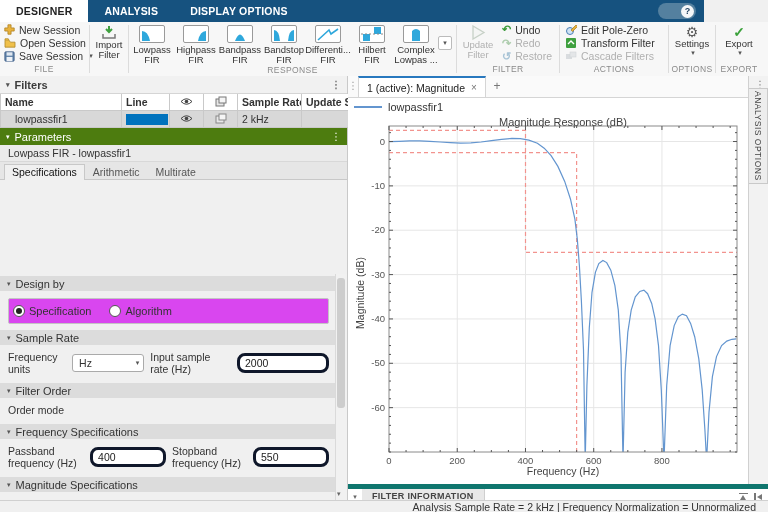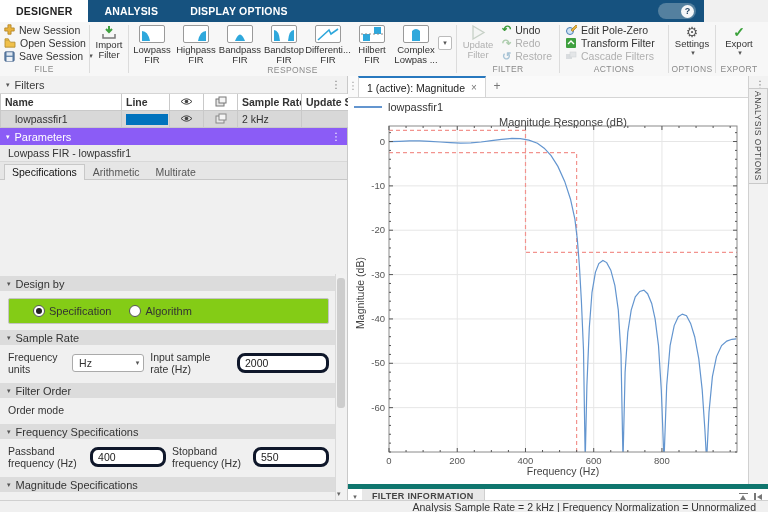--- a/index.html
+++ b/index.html
@@ -32,41 +32,41 @@
   .gallerybtn{width:12px;height:12px;border:1px solid #bbb;background:#fff;font-size:7px;color:#555;text-align:center;line-height:11px;border-radius:2px;}
   .ribcollapse{position:absolute;right:6px;top:62px;width:10px;height:8px;}
   .ribcollapse:before{content:"";position:absolute;left:0;top:0;width:10px;height:1px;background:#888;}
   .ribcollapse:after{content:"";position:absolute;left:2px;top:3px;border-left:3px solid transparent;border-right:3px solid transparent;border-bottom:4px solid #888;}
   
   .main{position:absolute;left:0;top:76px;width:768px;height:424px;display:flex;}
   .leftpanel{width:348px;height:424px;background:#f0f0f0;border-right:1px solid #c9c9c9;position:relative;box-sizing:border-box;}
   .plotpanel{width:400px;height:424px;background:#fff;position:relative;}
   .rightrail{width:20px;height:424px;background:#f2f2f2;border-left:1px solid #d0d0d0;position:relative;box-sizing:border-box;}
   
-  .panelhdr{height:17px;background:#f1f1f1;border-bottom:1px solid #d5d5d5;display:flex;align-items:center;padding:0 6px;gap:5px;color:#3c3c3c;}
+  .panelhdr{height:17px;background:#f1f1f1;border-bottom:1px solid #d5d5d5;display:flex;align-items:center;padding:0 6px;gap:5px;color:#3c3c3c;font-weight:bold;}
   .panelhdr .tri{font-size:7px;color:#555;}
   .panelhdr .menu{margin-left:auto;color:#777;font-size:10px;}
-  .bluehdr{height:17px;background:#8b5cf6;color:#fff;display:flex;align-items:center;padding:0 6px;gap:5px;}
+  .bluehdr{height:17px;background:#4d7c0f;color:#fff;display:flex;align-items:center;padding:0 6px;gap:5px;}
   .bluehdr .tri{font-size:7px;color:#fff;}
   .bluehdr .menu{margin-left:auto;color:#fff;font-size:10px;}
   table.ftable{border-collapse:collapse;width:348px;table-layout:fixed;background:#fff;}
   table.ftable th,table.ftable td{border:1px solid #c9c9c9;border-top:none;height:16px;padding:0 4px;overflow:hidden;white-space:nowrap;}
   table.ftable th{font-size:10.5px;text-align:left;background:#fff;}
   table.ftable td{font-size:10.5px;}
   tr.selrow td{background:#d8d8d8;}
   .swatch{width:42px;height:11px;background:#0072BD;}
   .subt{height:16px;line-height:16px;background:#ebebeb;border-bottom:1px solid #d8d8d8;padding:0 8px;font-size:10.5px;color:#333;}
   .ptabs{display:flex;align-items:flex-end;height:17px;padding-left:4px;background:#e6e6e6;border-bottom:1px solid #c8c8c8;}
   .ptab{padding:1px 7px;font-size:10.5px;color:#555;border:1px solid transparent;border-bottom:none;}
   .ptab.active{background:#f0f0f0;color:#111;border-color:#c8c8c8;margin-bottom:-1px;padding-bottom:2px;}
   .params{position:absolute;left:0;top:198px;width:337px;bottom:0;background:#f0f0f0;overflow:hidden;}
   .sechdr{height:15px;background:#dcdcdc;display:flex;align-items:center;gap:5px;padding:0 7px;color:#333;margin-top:6px;}
   .sechdr .tri{font-size:7px;color:#555;}
   .prow{display:flex;align-items:center;gap:6px;padding:6px 8px 2px 8px;font-size:10.5px;}
-  .groupbox{margin:7px 8px 0 8px;border:1px solid #c4c4c4;border-radius:2px;background:#84cc16;padding:6px 24px;display:flex;gap:18px;align-items:center;}
+  .groupbox{margin:7px 8px 0 8px;border:1px solid #c4c4c4;border-radius:2px;background:#d946ef;padding:6px 4px;display:flex;gap:18px;align-items:center;}
   .radio{display:flex;align-items:center;gap:4px;}
   .rdot{width:10px;height:10px;border:1px solid #555;border-radius:50%;background:#fff;position:relative;}
   .rdot.on:after{content:"";position:absolute;left:2px;top:2px;width:6px;height:6px;background:#222;border-radius:50%;}
   .sel{background:#fff;border:1px solid #aaa;border-radius:3px;height:16px;line-height:16px;padding:0 16px 0 6px;position:relative;white-space:nowrap;overflow:hidden;}
   .sel:after{content:"▾";position:absolute;right:4px;top:0;font-size:7px;color:#555;}
   .tin{background:#fff;border:3px solid #0f172a;border-radius:8px;height:14px;padding:0 5px;font-family:"Liberation Sans",sans-serif;font-size:10.5px;color:#222;}
   .pscroll{position:absolute;right:0;top:198px;width:11px;bottom:0;background:#f1f1f1;border-left:1px solid #dadada;}
   .pthumb{position:absolute;left:1px;top:4px;width:8px;height:130px;background:#cdcdcd;border-radius:3px;}
   .sarrow{position:absolute;left:1px;bottom:2px;font-size:7px;color:#666;}
   

